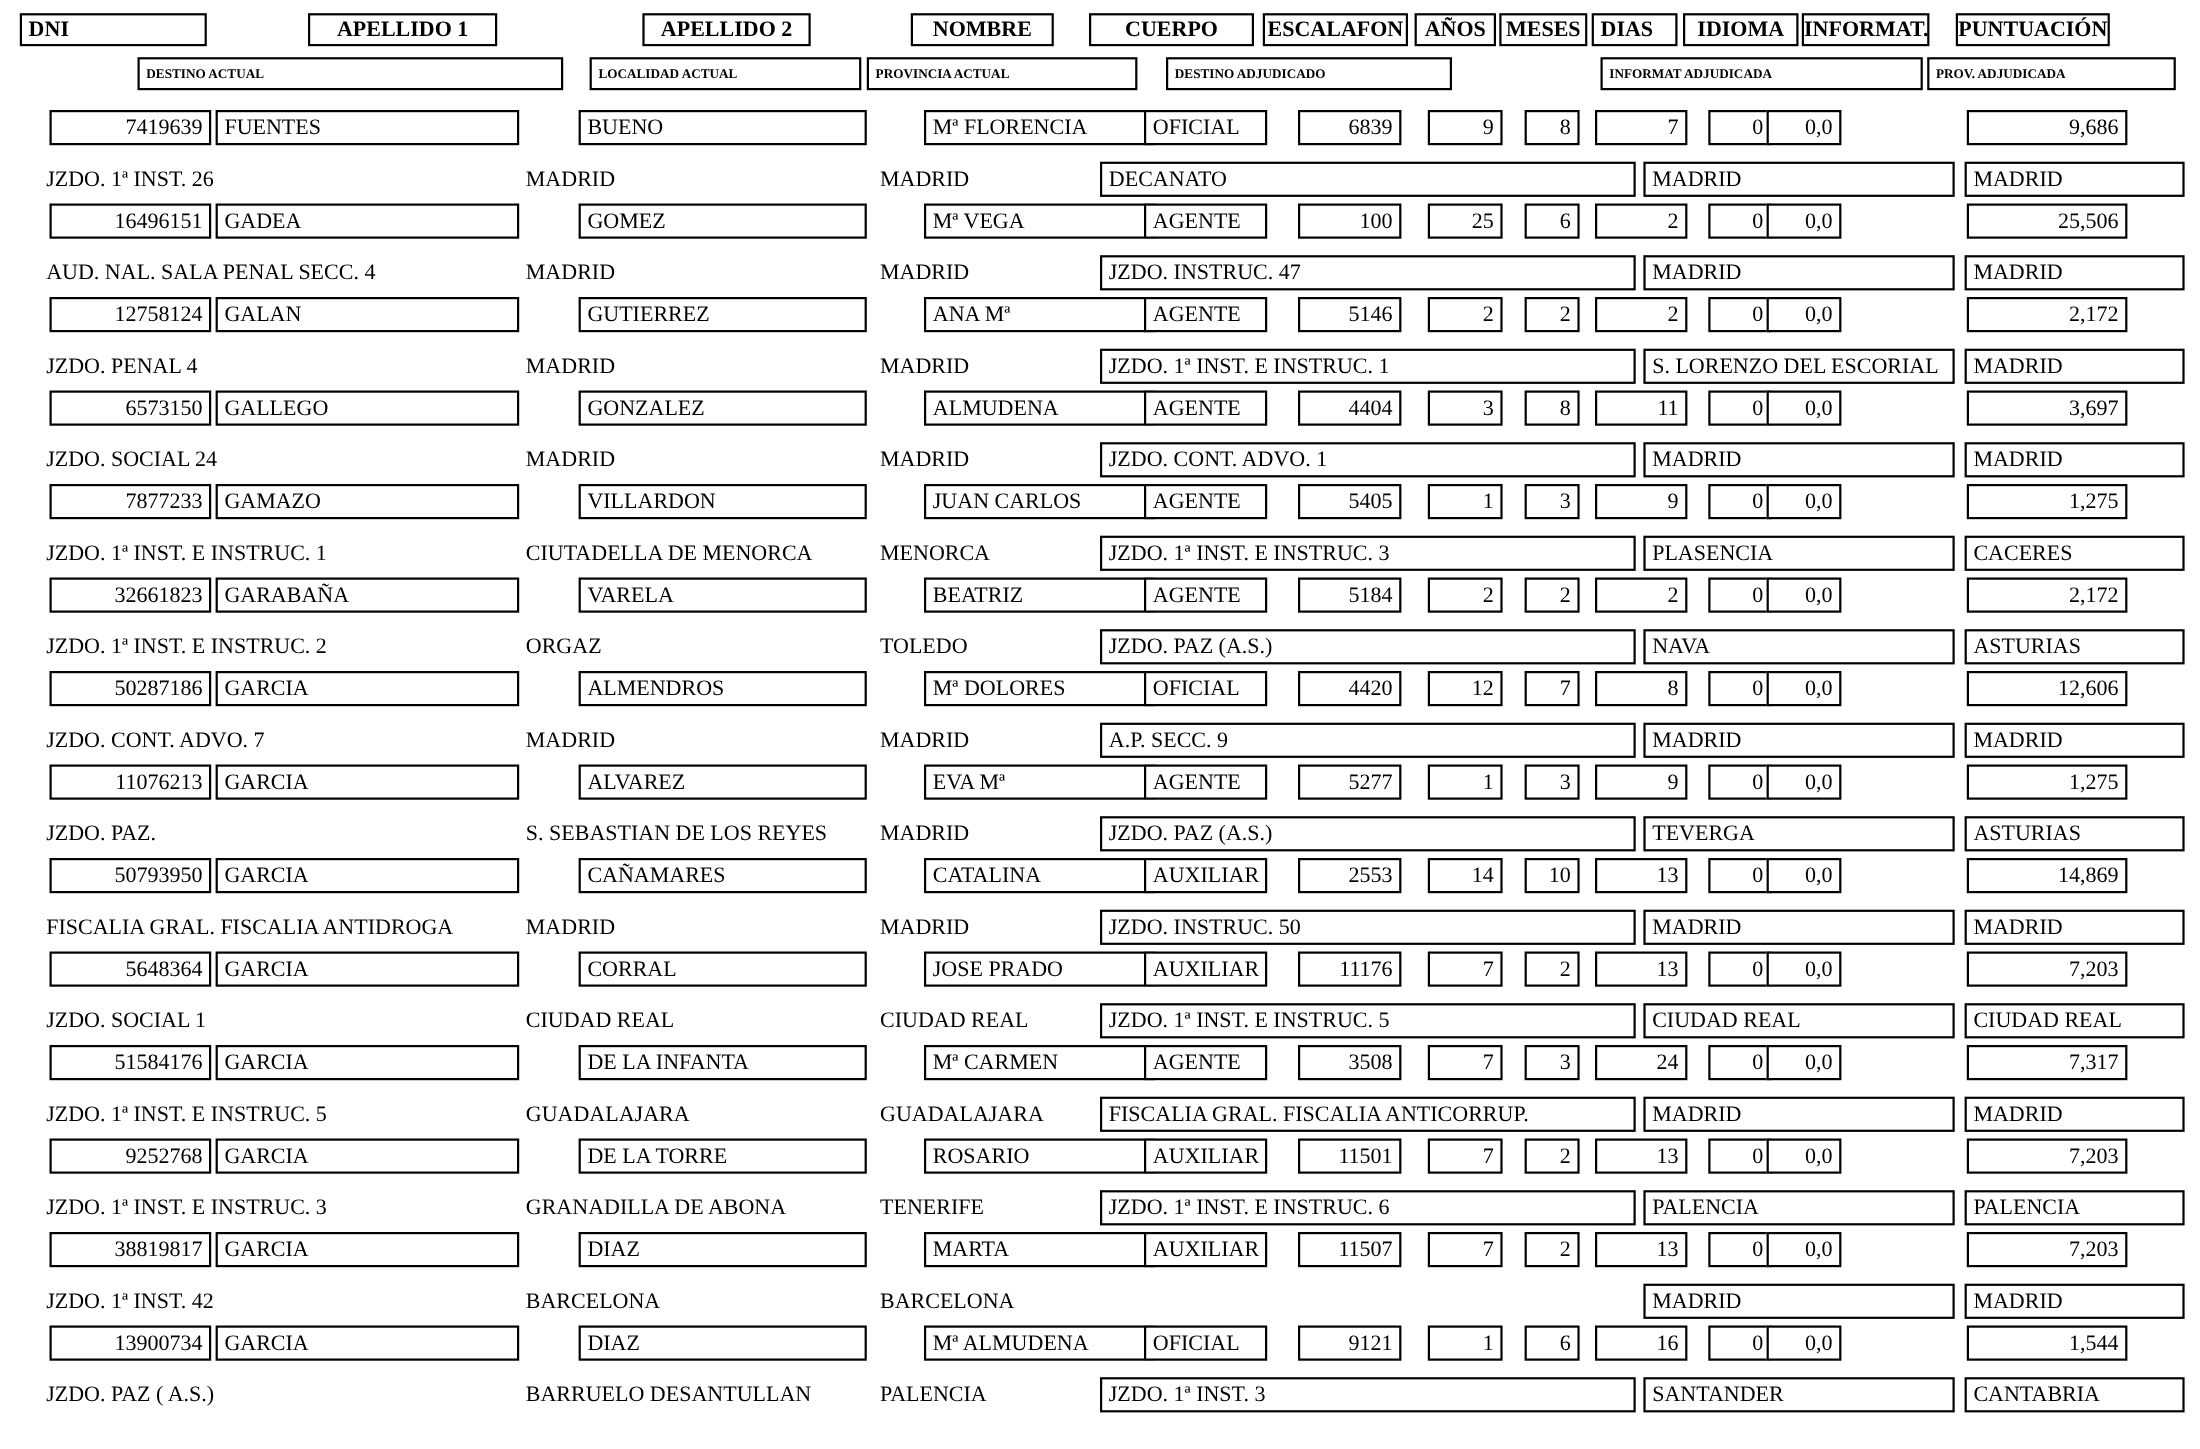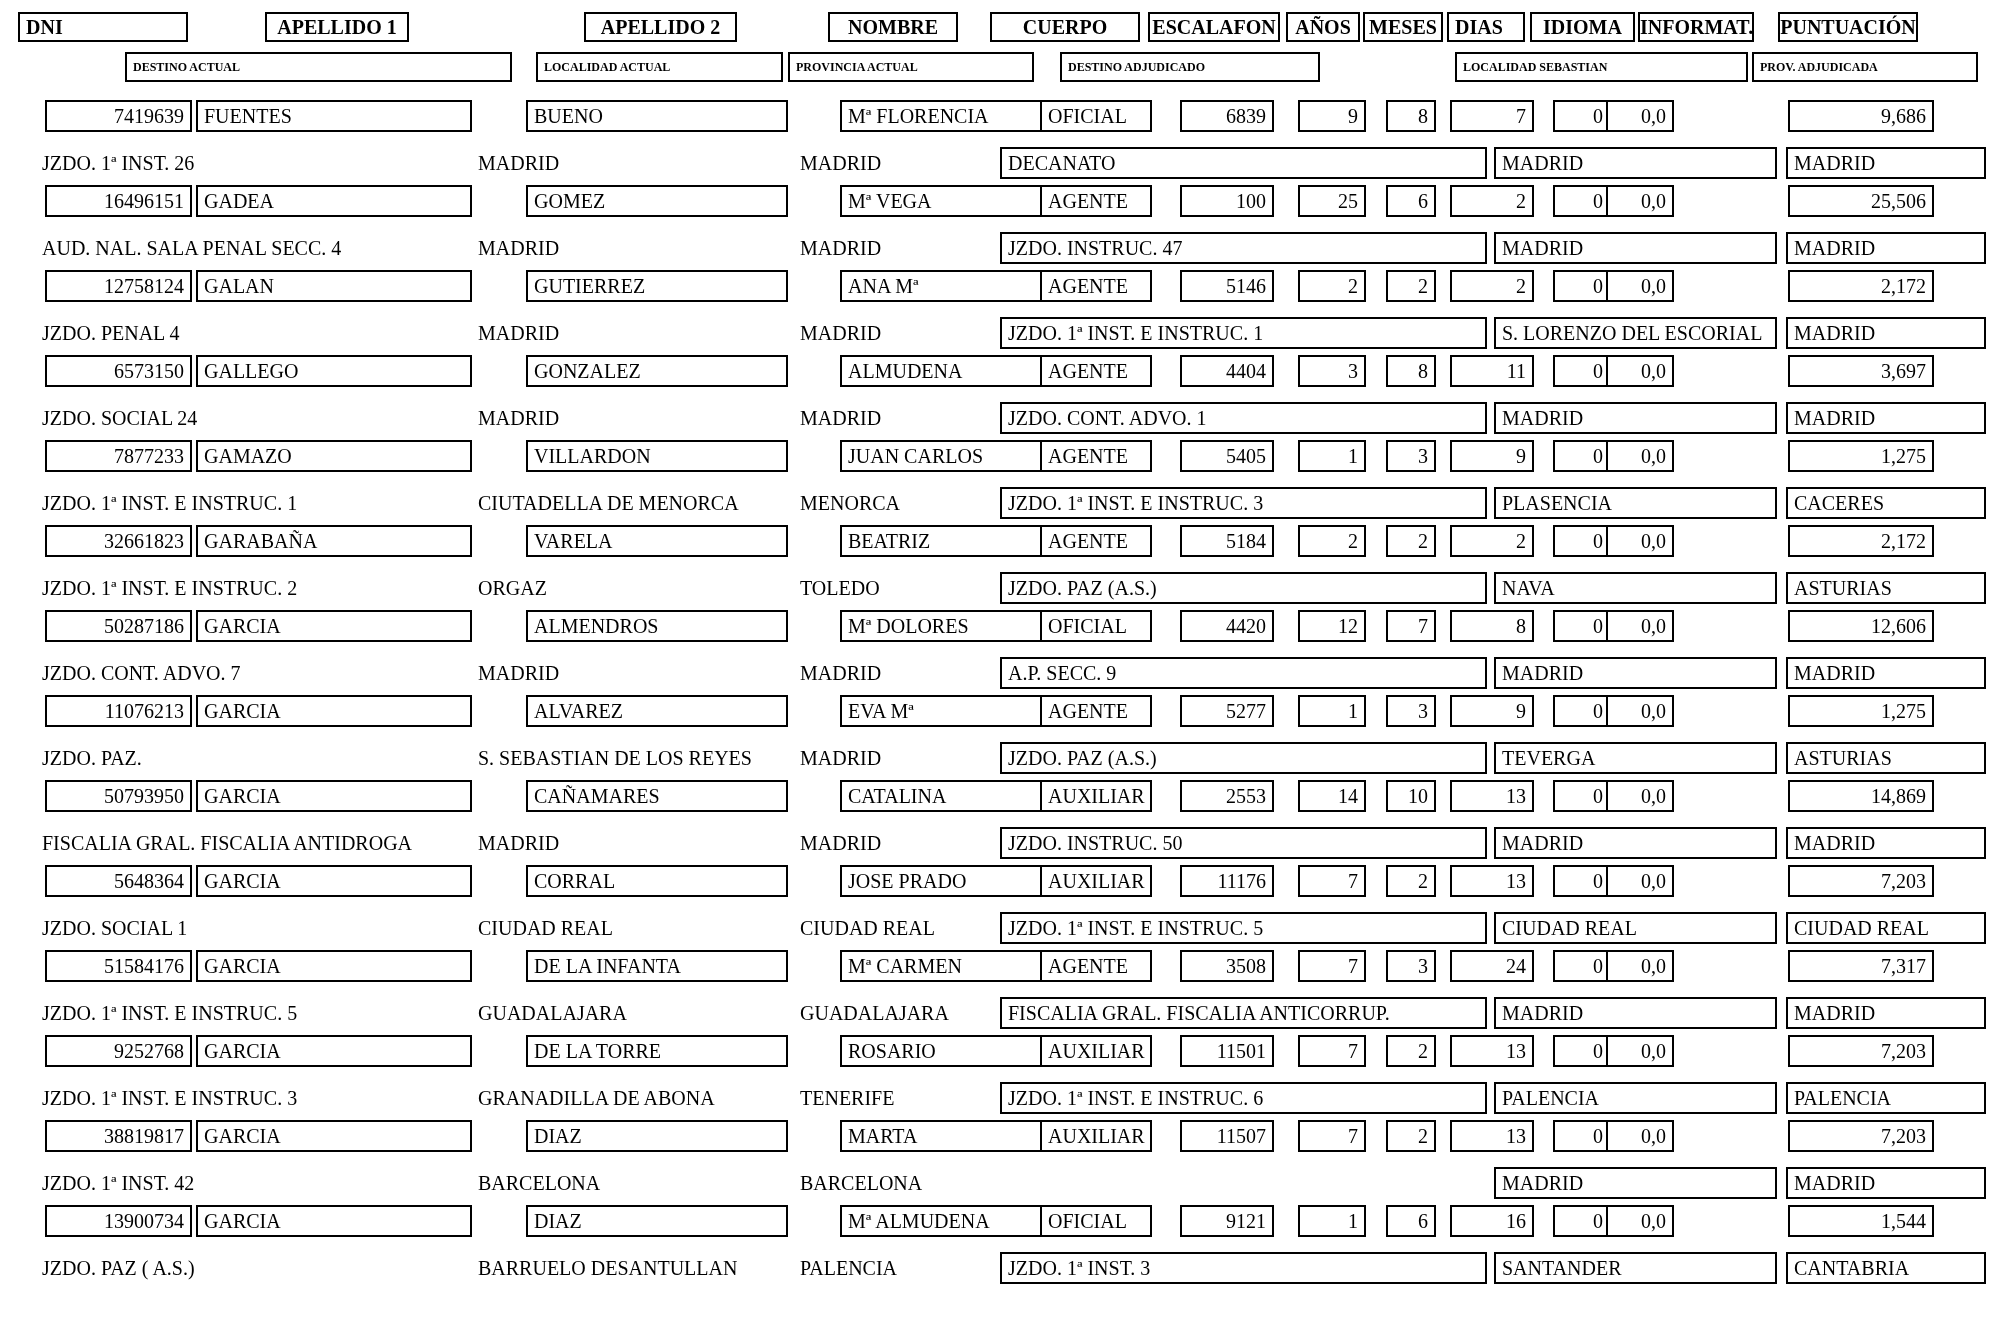--- a/index.html
+++ b/index.html
@@ -33,21 +33,21 @@
     border: 2px solid #000;
     box-sizing: border-box;
     font-size: 12px;
     font-weight: bold;
     text-align: left;
     padding-left: 6px;
     white-space: nowrap;
     background: #fff;
   }
   .h-dni    { left: 18px;   width: 170px; text-align: left; padding-left: 6px; }
-  .h-ap1    { left: 265px;  width: 144px; }
+  .h-ap1    { left: 280px;  width: 172px; }
   .h-ap2    { left: 584px;  width: 153px; }
   .h-nom    { left: 828px;  width: 130px; }
   .h-cuerpo { left: 990px;  width: 150px; }
   .h-esc    { left: 1148px; width: 132px; }
   .h-anos   { left: 1286px; width: 74px;  }
   .h-meses  { left: 1363px; width: 80px;  }
   .h-dias   { left: 1447px; width: 78px;  text-align: left; padding-left: 6px; }
   .h-idioma { left: 1530px; width: 105px; }
   .h-inf    { left: 1638px; width: 116px; }
   .h-punt   { left: 1778px; width: 140px; }
@@ -115,21 +115,21 @@
   <div class="hbox h-meses">MESES</div>
   <div class="hbox h-dias">DIAS</div>
   <div class="hbox h-idioma">IDIOMA</div>
   <div class="hbox h-inf">INFORMAT.</div>
   <div class="hbox h-punt">PUNTUACIÓN</div>
 
   <div class="hbox2 h2-dact">DESTINO ACTUAL</div>
   <div class="hbox2 h2-lact">LOCALIDAD ACTUAL</div>
   <div class="hbox2 h2-pact">PROVINCIA ACTUAL</div>
   <div class="hbox2 h2-dadj">DESTINO ADJUDICADO</div>
-  <div class="hbox2 h2-ladj">LOCALIDAD SEBASTIAN</div>
+  <div class="hbox2 h2-ladj">INFORMAT ADJUDICADA</div>
   <div class="hbox2 h2-padj">PROV. ADJUDICADA</div>
 
   <div class="records" id="records">
   <div class="record">
     <div class="cell box num f-dni">7419639</div>
     <div class="cell box f-ap1">FUENTES</div>
     <div class="cell box f-ap2">BUENO</div>
     <div class="cell box f-nom">Mª FLORENCIA</div>
     <div class="cell box f-cuerpo">OFICIAL</div>
     <div class="cell box num f-esc">6839</div>

